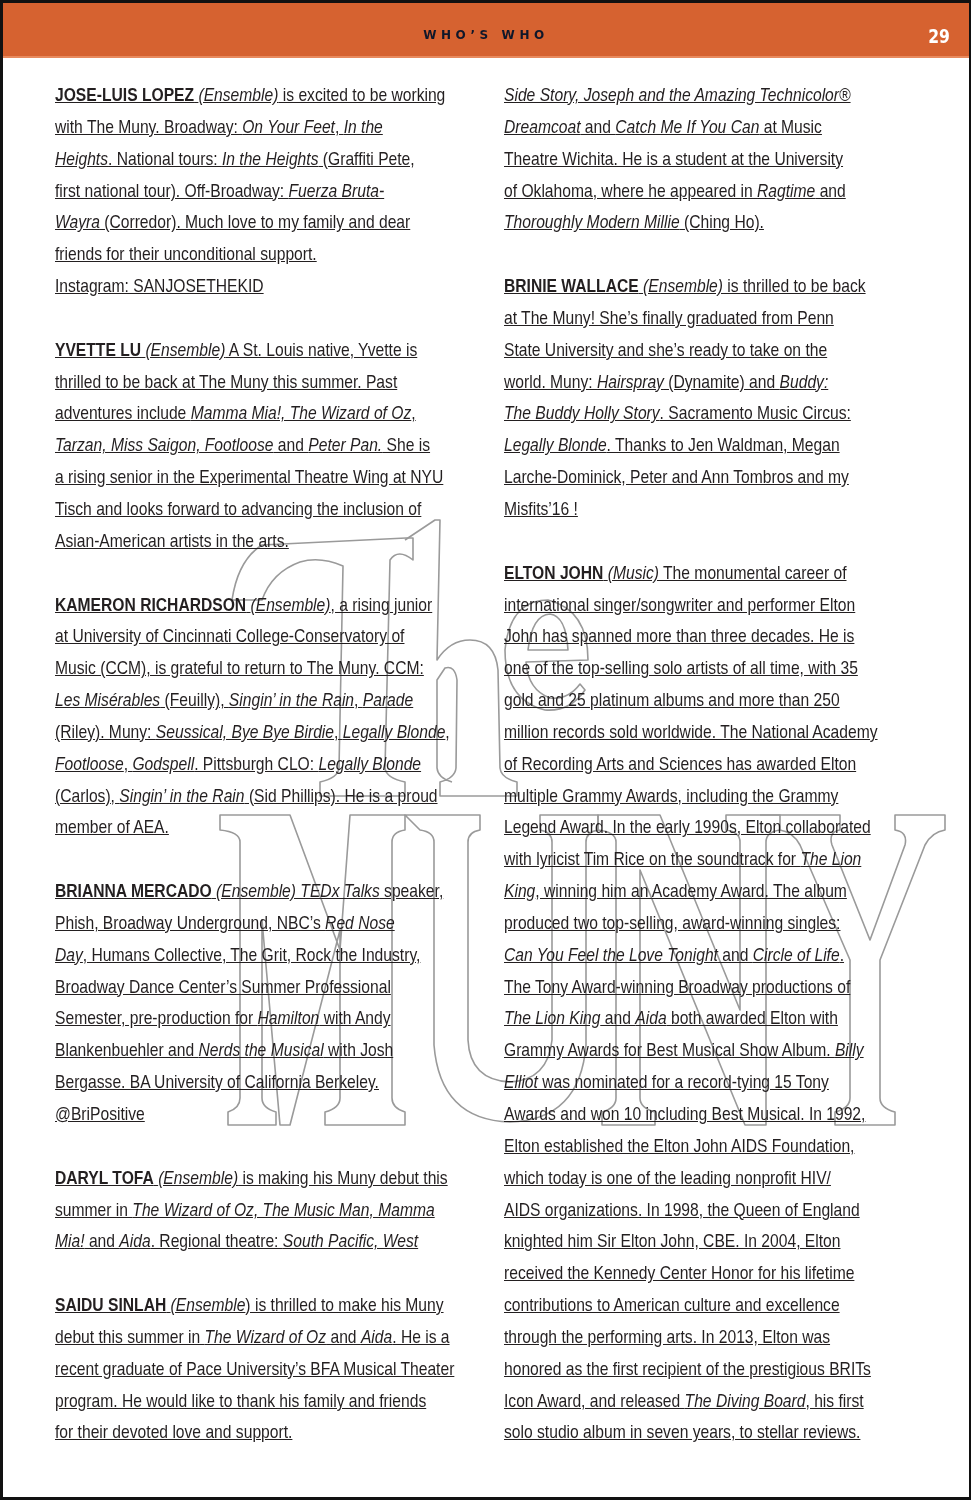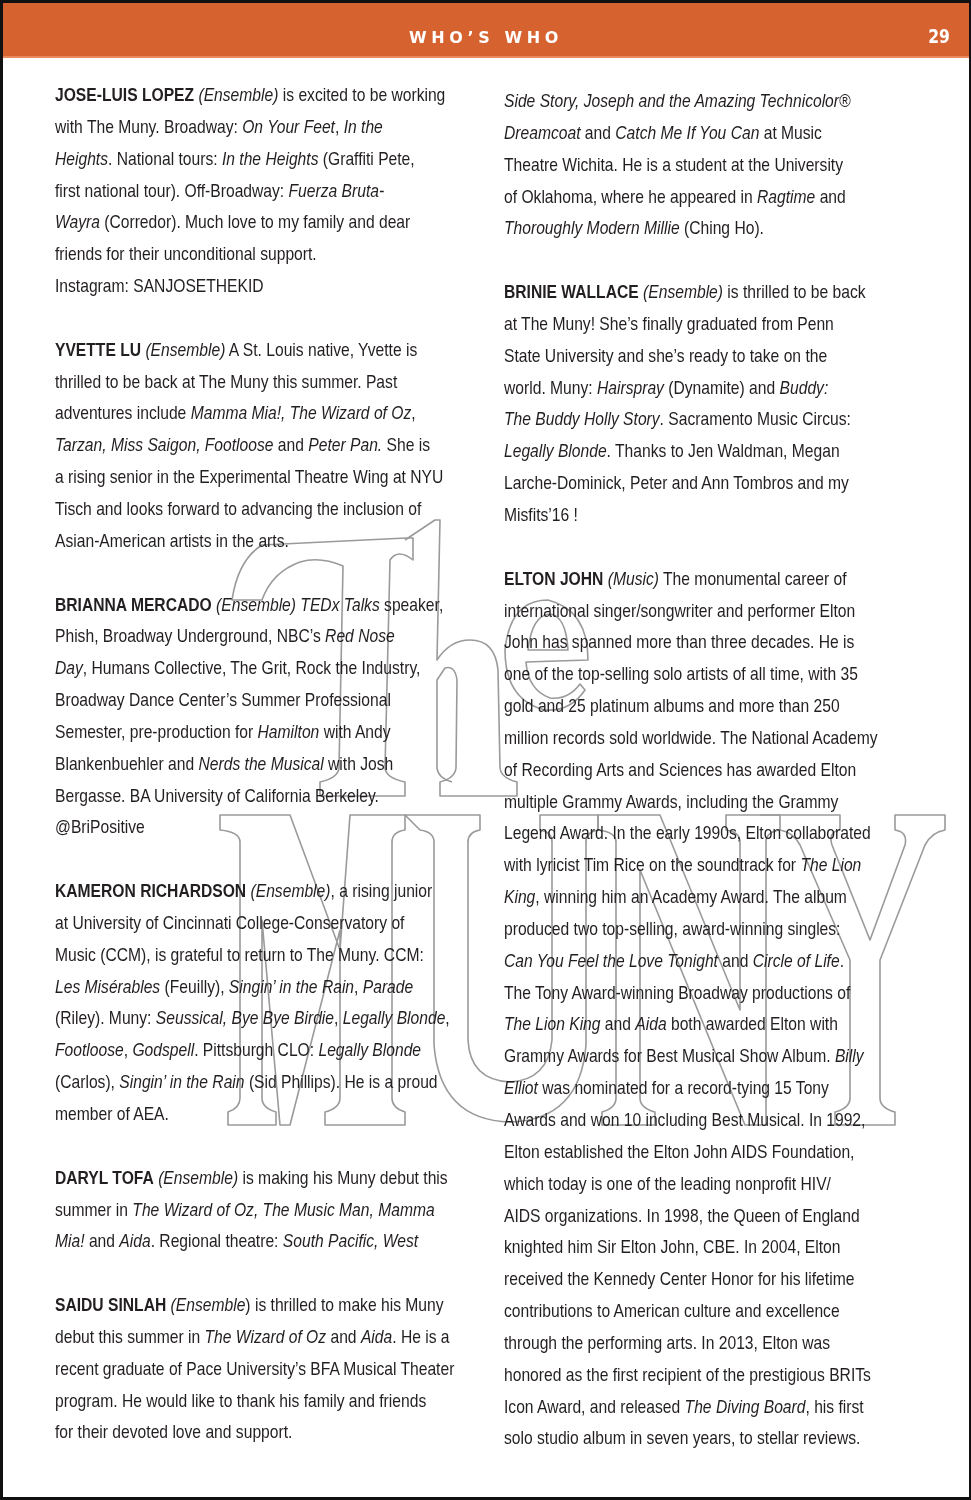--- a/index.html
+++ b/index.html
@@ -12,40 +12,40 @@
     background: #ffffff;
   }
   .header {
     position: absolute; left: 0; top: 0; right: 0; height: 53px;
     background: #D66230;
     border-bottom: 2px solid #E88A5E;
   }
   .header-title {
     position: absolute; left: 0; right: 0; top: 25px; text-align: center;
     font-family: "DejaVu Sans", sans-serif; font-weight: bold;
-    font-size: 16px; letter-spacing: 4.6px; color: #ffffff;
+    font-size: 12px; letter-spacing: 4.6px; color: #0f172a;
     padding-left: 0;
   }
   .page-number {
     position: absolute; right: 19px; top: 21px;
     font-family: "DejaVu Sans", sans-serif; font-weight: bold;
     font-size: 20px; color: #ffffff; transform: scaleX(0.78); transform-origin: right center;
   }
   .watermark {
     position: absolute; left: 0; top: 0; width: 971px; height: 1500px;
     pointer-events: none;
   }
   .col {
     position: absolute; top: 80px;
     font-family: "Liberation Sans", sans-serif;
     font-size: 18.2px; line-height: 31.85px; color: #231F20;
   }
-  .col p { margin: 0 0 31.85px 0; }
+  .col p { margin: 0 0 31.85px 0; text-decoration: underline; }
   .col-left { left: 55px; width: 430px; }
-  .col-right { left: 504px; width: 410px; margin-top: 6px; }
+  .col-right { left: 504px; width: 410px; }
   .line { display: block; white-space: nowrap; transform: scaleX(0.86); transform-origin: left center; }
   .name { font-weight: bold; }
   i { font-style: italic; }
 </style>
 </head>
 <body>
 
 <div class="page">
   <div class="header">
     <div class="header-title">WHO’S WHO</div>
@@ -85,38 +85,38 @@
   <p>
       <span class="line"><span class="name">YVETTE LU</span><span> </span><i>(Ensemble)</i><span> A St. Louis native, Yvette is</span></span>
       <span class="line"><span>thrilled to be back at The Muny this summer. Past</span></span>
       <span class="line"><span>adventures include  </span><i>Mamma Mia!, The Wizard of Oz</i><span>,</span></span>
       <span class="line"><i>Tarzan, Miss Saigon, Footloose</i><span> and </span><i>Peter Pan.</i><span> She is</span></span>
       <span class="line"><span>a rising senior in the Experimental Theatre Wing at NYU</span></span>
       <span class="line"><span>Tisch and looks forward to advancing the inclusion of</span></span>
       <span class="line"><span>Asian-American artists in the arts.</span></span>
     </p>
   <p>
+      <span class="line"><span class="name">KAMERON RICHARDSON</span><span> </span><i>(Ensemble)</i><span>, a rising junior</span></span>
+      <span class="line"><span>at University of Cincinnati College-Conservatory of</span></span>
+      <span class="line"><span>Music (CCM), is grateful to return to The Muny. CCM:</span></span>
+      <span class="line"><i>Les Misérables</i><span> (Feuilly), </span><i>Singin’ in the Rain</i><span>, </span><i>Parade</i></span>
+      <span class="line"><span>(Riley). Muny: </span><i>Seussical, Bye Bye Birdie</i><span>, </span><i>Legally Blonde</i><span>,</span></span>
+      <span class="line"><i>Footloose</i><span>, </span><i>Godspell</i><span>. Pittsburgh CLO: </span><i>Legally Blonde</i></span>
+      <span class="line"><span>(Carlos), </span><i>Singin’ in the Rain</i><span> (Sid Phillips). He is a proud</span></span>
+      <span class="line"><span>member of AEA.</span></span>
+    </p>
+  <p>
       <span class="line"><span class="name">BRIANNA MERCADO</span><span> </span><i>(Ensemble) TEDx Talks</i><span> speaker,</span></span>
       <span class="line"><span>Phish, Broadway Underground, NBC’s </span><i>Red Nose</i></span>
       <span class="line"><i>Day</i><span>, Humans Collective, The Grit, Rock the Industry,</span></span>
       <span class="line"><span>Broadway Dance Center’s Summer Professional</span></span>
       <span class="line"><span>Semester, pre-production for </span><i>Hamilton</i><span> with Andy</span></span>
       <span class="line"><span>Blankenbuehler and </span><i>Nerds the Musical</i><span> with Josh</span></span>
       <span class="line"><span>Bergasse. BA University of California Berkeley.</span></span>
       <span class="line"><span>@BriPositive</span></span>
-    </p>
-  <p>
-      <span class="line"><span class="name">KAMERON RICHARDSON</span><span> </span><i>(Ensemble)</i><span>, a rising junior</span></span>
-      <span class="line"><span>at University of Cincinnati College-Conservatory of</span></span>
-      <span class="line"><span>Music (CCM), is grateful to return to The Muny. CCM:</span></span>
-      <span class="line"><i>Les Misérables</i><span> (Feuilly), </span><i>Singin’ in the Rain</i><span>, </span><i>Parade</i></span>
-      <span class="line"><span>(Riley). Muny: </span><i>Seussical, Bye Bye Birdie</i><span>, </span><i>Legally Blonde</i><span>,</span></span>
-      <span class="line"><i>Footloose</i><span>, </span><i>Godspell</i><span>. Pittsburgh CLO: </span><i>Legally Blonde</i></span>
-      <span class="line"><span>(Carlos), </span><i>Singin’ in the Rain</i><span> (Sid Phillips). He is a proud</span></span>
-      <span class="line"><span>member of AEA.</span></span>
     </p>
   <p>
       <span class="line"><span class="name">DARYL TOFA</span><span> </span><i>(Ensemble)</i><span> is making his Muny debut this</span></span>
       <span class="line"><span>summer in </span><i>The Wizard of Oz, The Music Man, Mamma</i></span>
       <span class="line"><i>Mia!</i><span> and </span><i>Aida</i><span>. Regional theatre: </span><i>South Pacific, West</i></span>
     </p>
   <p>
       <span class="line"><span class="name">SAIDU SINLAH</span><span> </span><i>(Ensemble</i><span>) is thrilled to make his Muny</span></span>
       <span class="line"><span>debut this summer in </span><i>The Wizard of Oz</i><span> and </span><i>Aida</i><span>. He is a</span></span>
       <span class="line"><span>recent graduate of Pace University’s BFA Musical Theater</span></span>

